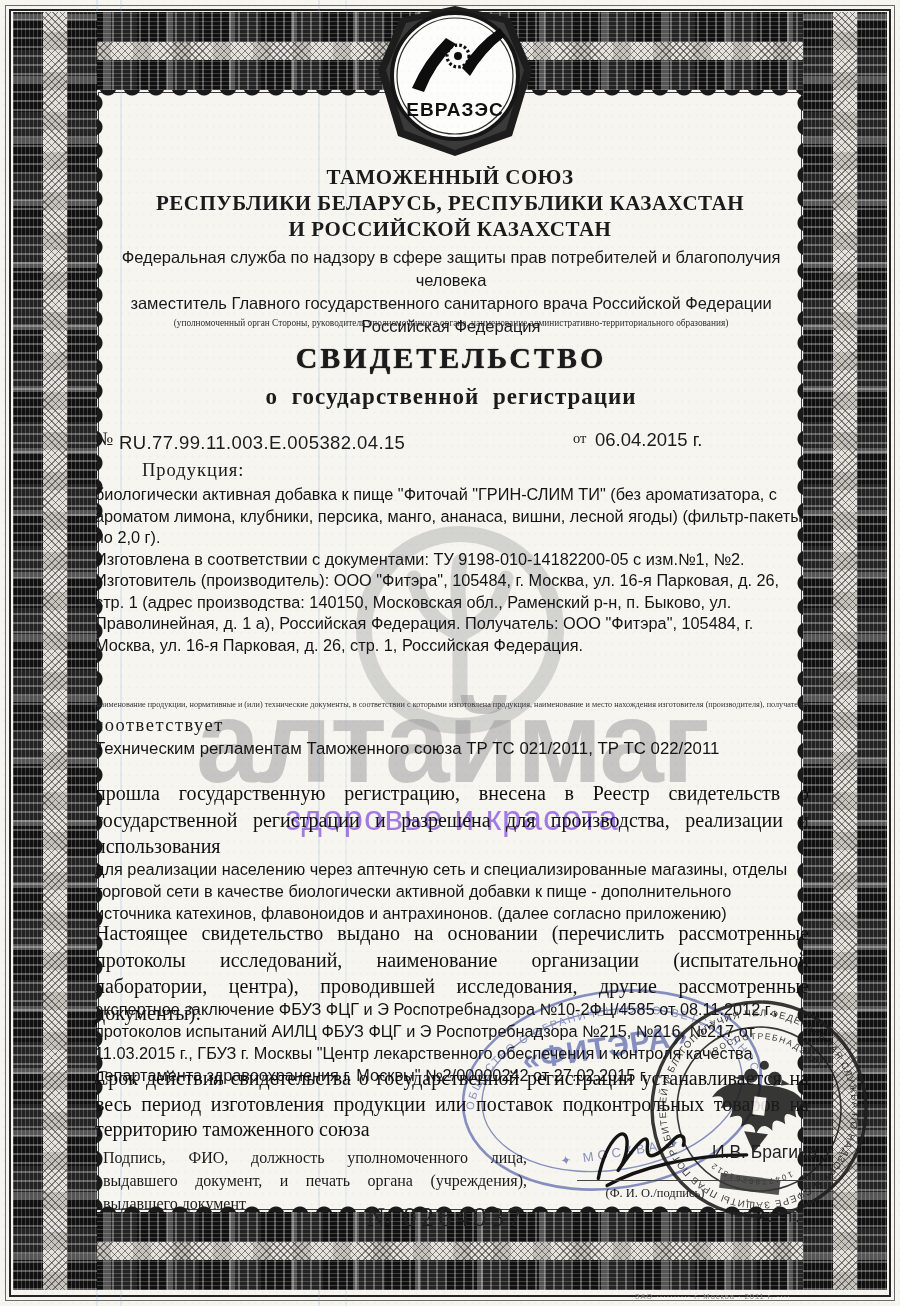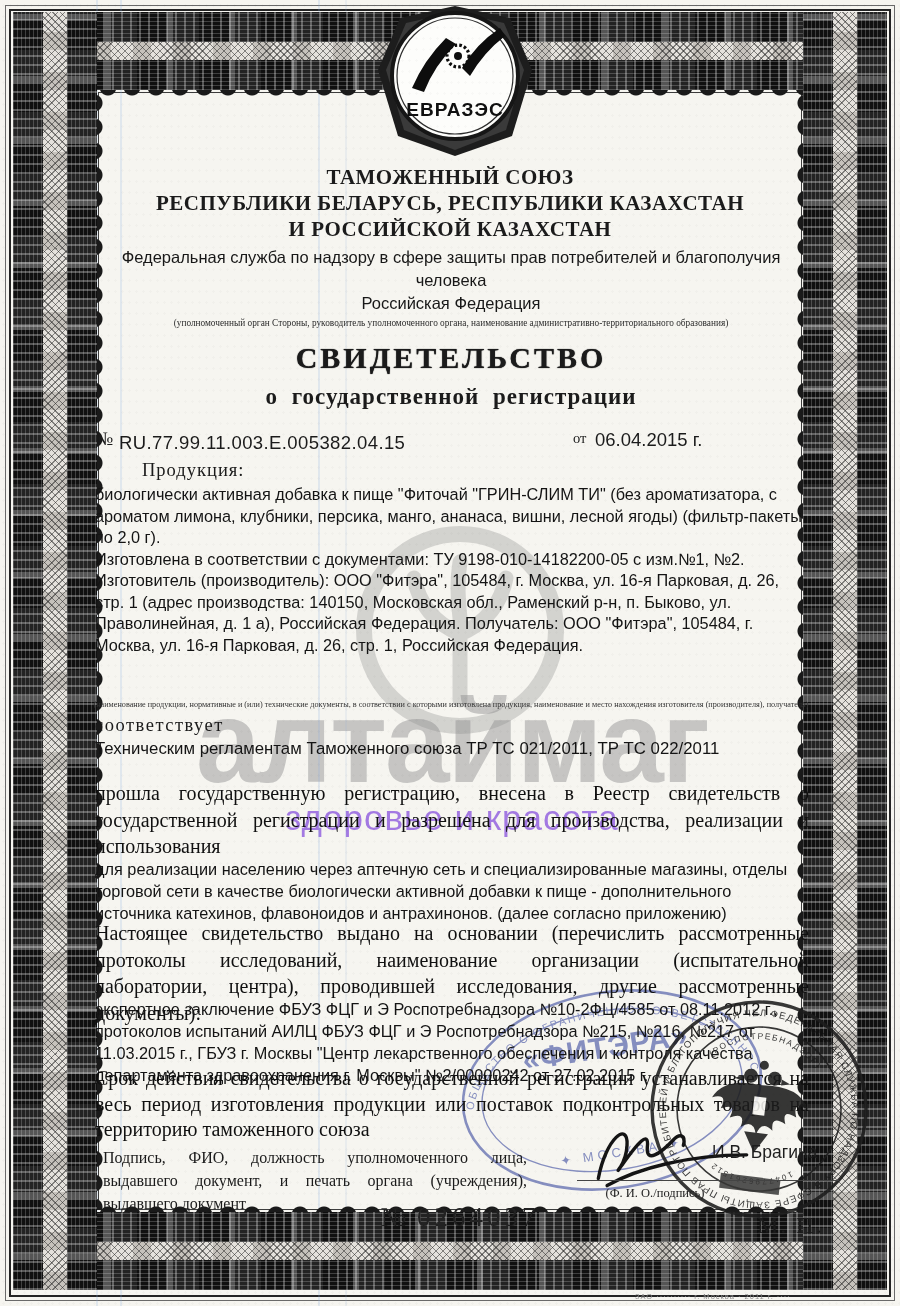--- a/index.html
+++ b/index.html
@@ -66,22 +66,22 @@
   .p-serif{font-size:20px;line-height:26.5px;text-align:justify;z-index:3;color:#101010;}
   .registered{left:95px;width:714px;top:780px;}
   .usage{left:95px;width:716px;top:858px;font-size:16.3px;line-height:22px;z-index:3;color:#141414;}
   .basisintro{left:95px;width:714px;top:920px;}
   .basisdocs{left:95px;width:716px;top:998px;font-size:16.3px;line-height:22px;z-index:3;color:#141414;}
   .validity{left:95px;width:714px;top:1066px;line-height:25.5px;}
   .signnote{left:95px;width:424px;top:1146px;font-size:16px;line-height:23px;text-align:justify;z-index:3;padding-left:8px;}
   .bragina{left:712px;top:1142px;font-size:17.5px;z-index:7;color:#1d1d1d;}
   .sigline{left:577px;top:1180px;width:262px;border-top:1.5px solid #444;z-index:6;}
   .sigcap{left:580px;top:1186px;width:150px;text-align:center;font-size:12.5px;z-index:6;color:#222;}
-  .serial{left:340px;width:240px;top:1202px;font-size:27px;letter-spacing:2px;z-index:3;color:#222;text-align:center;}
-  .mp{left:757px;top:1212px;font-size:24px;letter-spacing:2px;z-index:3;}
+  .serial{left:340px;width:212px;top:1202px;font-size:27px;letter-spacing:2px;z-index:3;color:#222;text-align:center;}
+  .mp{left:757px;top:1212px;font-size:12px;letter-spacing:2px;z-index:3;font-family:Liberation Mono, monospace;}
   .printer{left:635px;top:1292px;width:255px;font-size:7.5px;letter-spacing:1px;color:#8a8a8a;z-index:3;}
   
   .wm{z-index:1;color:#a7a7a7;}
   .wm-brand{left:95px;width:714px;top:684px;font-family:"Liberation Sans",sans-serif;font-weight:bold;
     font-size:116px;line-height:116px;text-align:center;letter-spacing:-2px;color:#9f9f9f;opacity:.55;}
   .wm-tag{left:95px;width:714px;top:798px;font-family:"Liberation Sans",sans-serif;
     font-size:35px;text-align:center;color:#6d28d9;opacity:.6;letter-spacing:1px;}
   .stamp{z-index:4;}
   .stamp-blue{z-index:2;}
 </style>
@@ -141,20 +141,21 @@
 <div class="abs wm-brand">алтаймаг</div>
 <div class="abs wm-tag">здоровье и красота</div>
 
 <div class="abs hdr ctr">
   <div>ТАМОЖЕННЫЙ СОЮЗ</div>
   <div>РЕСПУБЛИКИ БЕЛАРУСЬ, РЕСПУБЛИКИ КАЗАХСТАН</div>
   <div>И РОССИЙСКОЙ КАЗАХСТАН</div>
 </div>
 <div class="abs agency ctr sans">
   <div>Федеральная служба по надзору в сфере защиты прав потребителей и благополучия человека</div>
+  <div>заместитель Главного государственного санитарного врача Российской Федерации</div>
   <div>Российская Федерация</div>
 </div>
 <div class="abs orgnote ctr">(уполномоченный орган Стороны, руководитель уполномоченного органа, наименование административно-территориального образования)</div>
 
 <div class="abs t-main ctr">СВИДЕТЕЛЬСТВО</div>
 <div class="abs t-sub ctr">о государственной регистрации</div>
 
 <div class="abs regline">
   <span class="regno-sym">№</span>
   <span class="regno-val sans">RU.77.99.11.003.E.005382.04.15</span>

